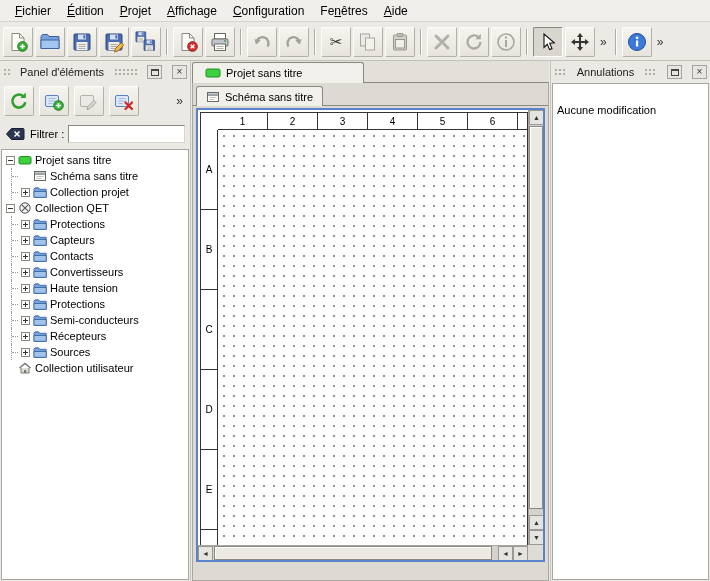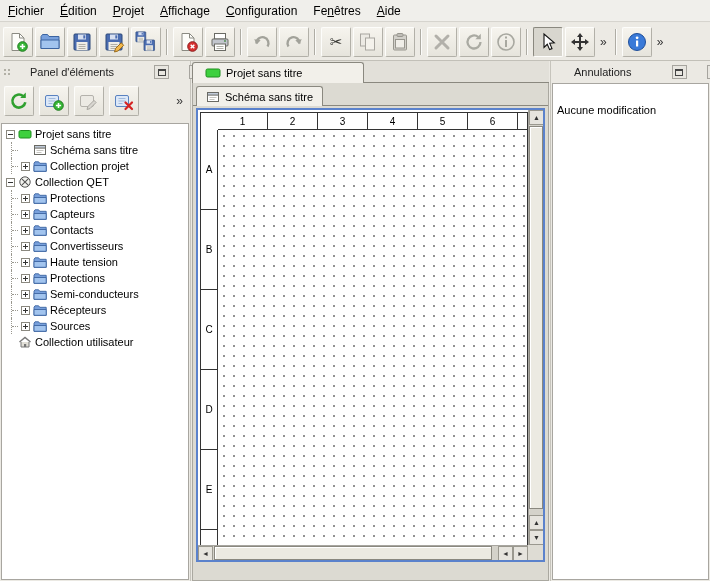--- a/index.html
+++ b/index.html
@@ -11,21 +11,21 @@
     position:relative;
   }
   svg { display:block; }
   .i22 { width:22px; height:22px; }
   .ti  { width:14px; height:14px; flex:none; }
 
   
   #menubar {
     position:absolute; top:0; left:0; right:0; height:22px;
     background:#f0efeb; border-bottom:1px solid #d6d4ce;
-    display:flex; align-items:center; padding-left:0; font-size:12px;
+    display:flex; align-items:center; padding-left:7px; font-size:12px;
   }
   .menu-item { padding:3px 8px; cursor:default; }
   .mn { text-decoration:underline; }
 
   
   #toolbar {
     position:absolute; top:23px; left:0; right:0; height:38px;
     background:#eceae4; border-bottom:1px solid #c2c0b8;
     display:flex; align-items:center; padding:0 3px; gap:2px;
   }
@@ -43,21 +43,21 @@
   .tsep {
     width:2px; height:26px; margin:0 3px; flex:none;
     border-left:1px solid #aeaca4; border-right:1px solid #fbfbf9;
   }
   .chev { font-size:12px; color:#333; padding:0 3px; align-self:center; }
   .glyph-cut { font-size:15px; color:#3a3a36; line-height:1; }
 
   
   .dock-titlebar {
     height:18px; margin-top:2px; display:flex; align-items:center;
-    gap:20px; padding:0 3px; cursor:default;
+    gap:10px; padding:0 3px; cursor:default;
   }
   .grip {
     height:9px; align-self:center;
     background-image:radial-gradient(circle, #b2b0a6 1px, transparent 1.2px);
     background-size:4px 4px;
   }
   .grip.fixed { width:7px; flex:none; }
   .grip.grow { flex:1; }
   .dock-title-text { font-size:11px; color:#222; white-space:nowrap; }
   .dock-btn {
@@ -394,20 +394,28 @@
           <path d="M9 19.5l.9-3L16 10.4l2.1 2.1L12 18.6z" fill="#d8d6d0" stroke="#a8a6a0"></path>
         </svg>
     </div>
     <div class="tbtn">
       <svg class="i22" viewBox="0 0 22 22">
           <use href="#d-elbox"></use>
           <path d="M12.5 12.5l6.5 6.5M19 12.5L12.5 19" stroke="#d42222" stroke-width="2.2" stroke-linecap="round"></path>
         </svg>
     </div>
     <span class="chev" style="margin-left:auto">»</span>
+  </div>
+  <div id="filter-row">
+    <svg width="21" height="16" viewBox="0 0 21 16">
+        <path d="M6.5 2.5H18a1 1 0 0 1 1 1v9a1 1 0 0 1-1 1H6.5L1.5 8z" fill="#2c3752" stroke="#161e30"></path>
+        <path d="M9.5 5.5l5 5m0-5l-5 5" stroke="#fff" stroke-width="1.5"></path>
+      </svg>
+    <span>Filtrer :</span>
+    <input id="filter-input" type="text" value="" style="">
   </div>
   <div id="tree">
     <div class="tree-row">
       <span class="exp minus"></span>
       <svg class="ti" viewBox="0 0 14 14">
           <rect x="1" y="3.5" width="12" height="7.5" rx="1.5" fill="#3ed03e" stroke="#1f8f1f"></rect>
         </svg>
       <span class="tlabel">Projet sans titre</span>
     </div>
     <div class="tree-row">

